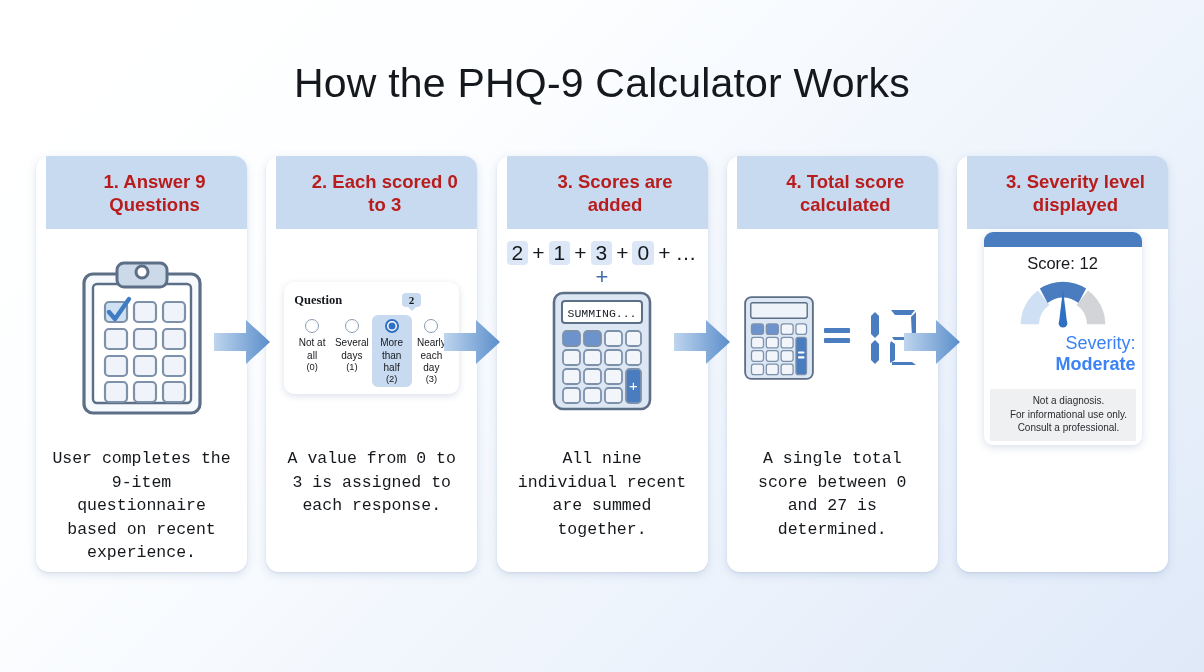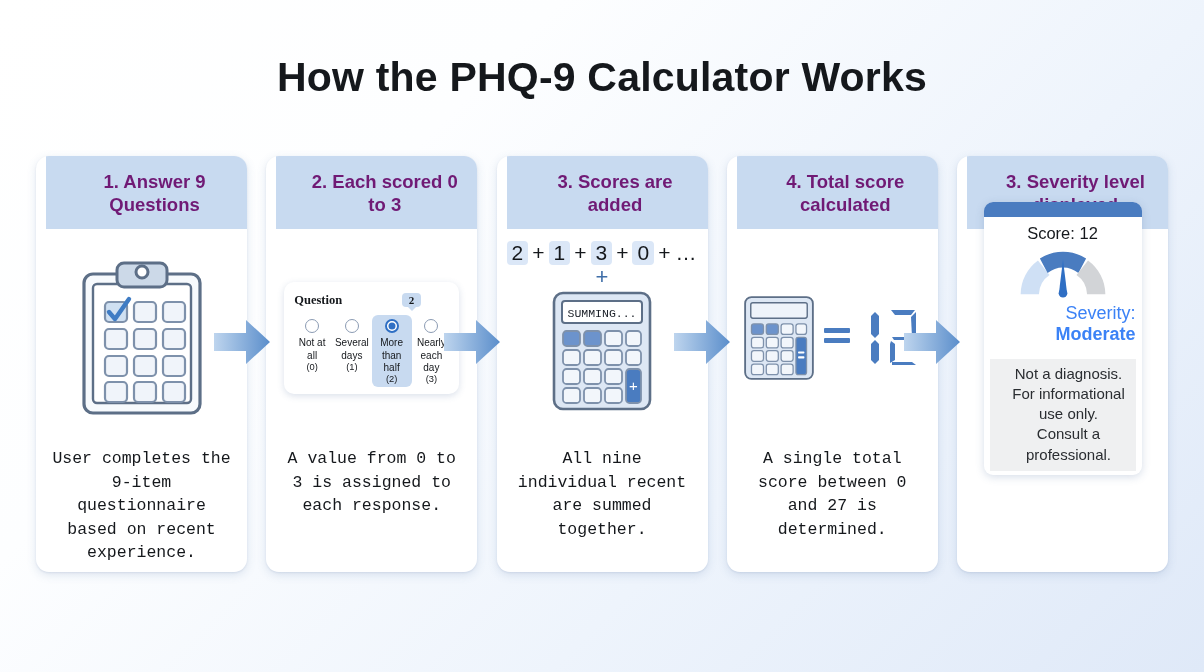--- a/index.html
+++ b/index.html
@@ -12,24 +12,24 @@
     overflow: hidden;
     font-family: "Liberation Sans", sans-serif;
     background: linear-gradient(135deg, #ffffff 0%, #fdfeff 30%, #eef4fc 65%, #dfe9f8 100%);
     color: #1a1a1a;
     position: relative;
   }
 
   #page-title {
     text-align: center;
     font-size: 41px;
-    font-weight: 700;
+    font-weight: 400;
     letter-spacing: 0.2px;
     color: #15181c;
-    margin: 2px;
+    margin: 8px;
     padding-top: 53px;
     line-height: 1.1;
   }
 
   #steps-row {
     position: absolute;
     top: 156px;
     left: 36px;
     width: 1132px;
     height: 416px;
@@ -49,21 +49,21 @@
     overflow: hidden;
   }
 
   .card-header {
     background: #c8daf0;
     padding: 14px 10px 13px 26px;
     text-align: center;
     font-size: 18.5px;
     font-weight: bold;
     line-height: 1.25;
-    color: #701a75;
+    color: #b91c1c;
     min-height: 52px;
     box-sizing: border-box;
     margin-left: 10px;
   }
 
   .card-visual {
     flex: 0 0 auto;
     height: 212px;
     display: flex;
     align-items: center;
@@ -204,21 +204,21 @@
   .sevbar { height: 15px; background: #4a7cc0; }
   .sevbody { padding: 7px 6px 4px 6px; text-align:center; }
   .sevscore { font-size: 16.5px; color: #15181c; }
   .gauge { margin: 3px auto 1px auto; width: 98px; height: 52px; }
   .sevlevel { font-size: 18px; color: #3b82f6; text-align: right; }
   .sevlevel b { font-weight: bold; }
   .sevdisc {
     background: #eff0f1;
     padding: 5px 4px 6px 16px;
     margin-top: 14px;
-    font-size: 15px;
+    font-size: 10px;
     line-height: 1.35;
     color: #2a2d31;
     text-align: center;
   }
 </style>
 </head>
 <body>
 
 <h1 id="page-title">How the PHQ-9 Calculator Works</h1>
 

